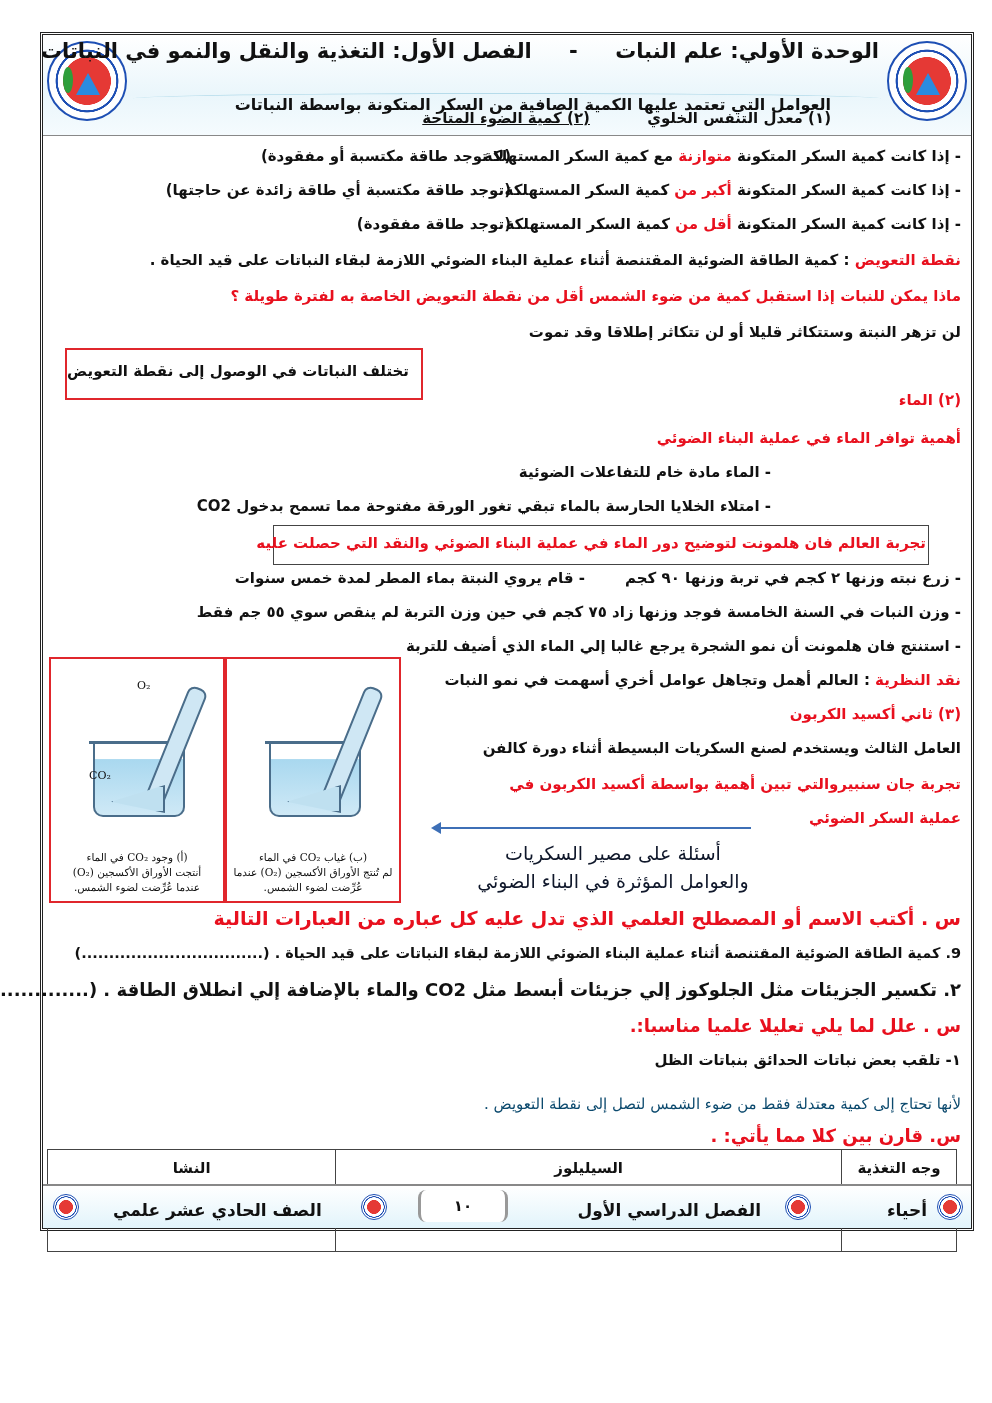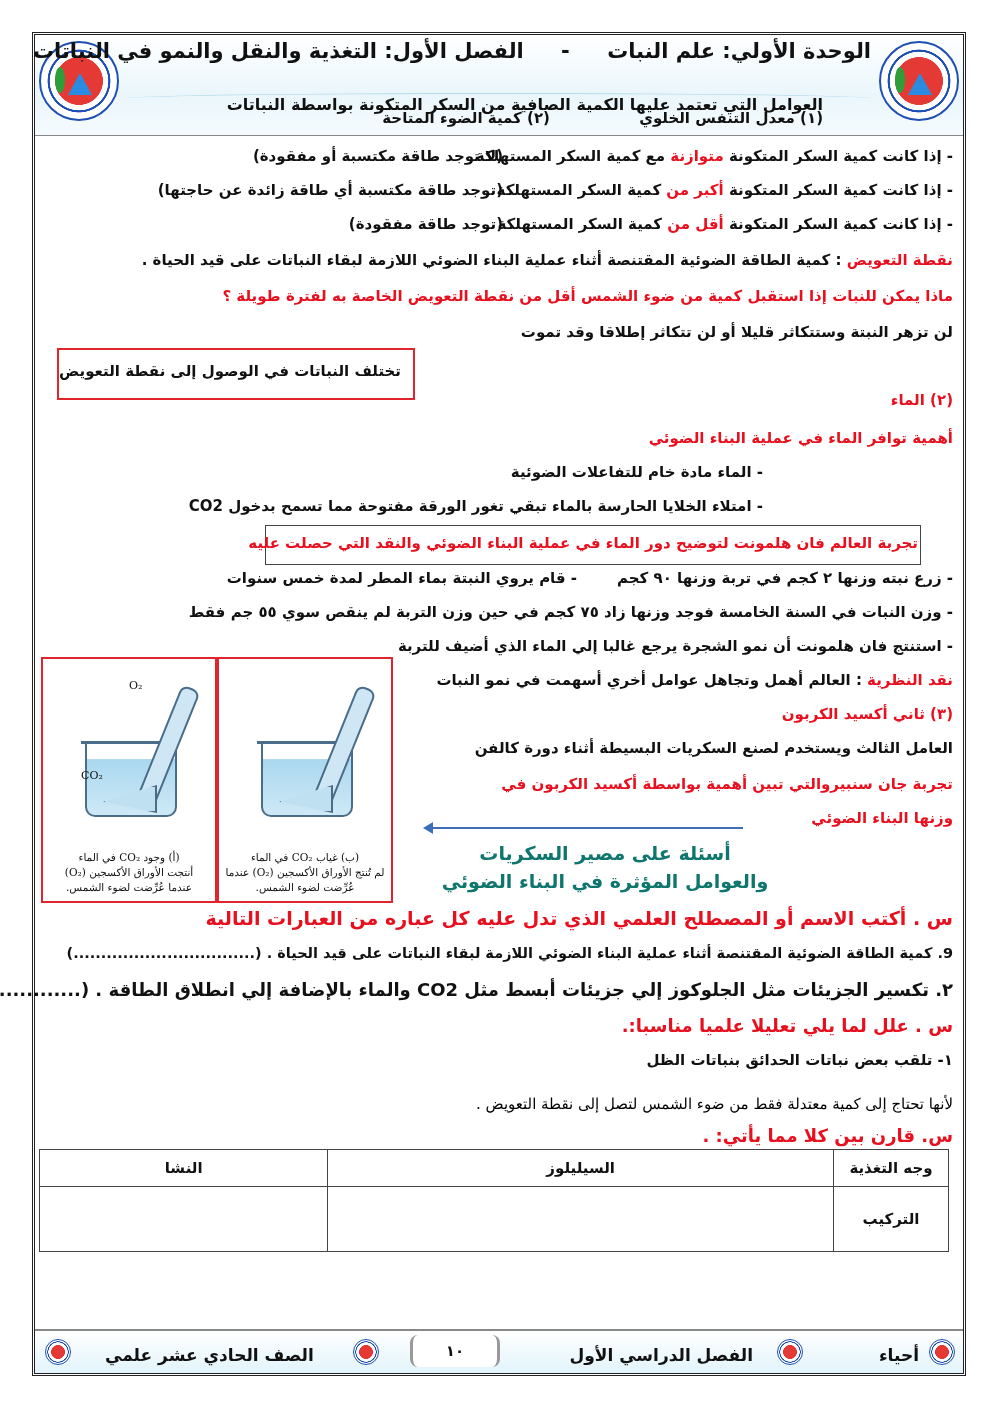--- a/index.html
+++ b/index.html
@@ -1,61 +1,61 @@
 <!DOCTYPE html>
 <html><head>
 <meta charset="utf-8">
 <style>
   html, body { margin:0; padding:0; background:#ffffff; }
   body { width:992px; height:1403px; position:relative; overflow:hidden;
          font-family:"DejaVu Sans", sans-serif; color:#111; }
-  .page { position:absolute; left:32px; top:32px; width:934px; height:1344px;
+  .page { position:absolute; left:40px; top:32px; width:934px; height:1199px;
           border:3px double #222; box-sizing:border-box; direction:rtl; }
   .header { position:absolute; left:0; right:0; top:0; height:100px;
             background:linear-gradient(180deg,#ffffff 0%,#eaf6fb 60%,#f5fbfe 100%);
             border-bottom:1px solid #888; }
   .swoosh { position:absolute; left:90px; right:90px; top:58px; height:10px;
             border-top:1px solid #9fd1e4; border-radius:50%; opacity:.7; }
   .logo { position:absolute; width:80px; height:80px; border-radius:50%;
           background:radial-gradient(circle,#e53935 0 44%,#ffffff 45% 54%,#1e4fb4 55% 58%,#ffffff 59%);
           border:2px solid #1e4fb4; box-sizing:border-box; }
   .logo-inner { position:absolute; left:27px; top:30px; width:24px; height:22px;
                 background:#2a8be0; clip-path:polygon(50% 0,100% 100%,0 100%); }
   .logo-leaf { position:absolute; left:14px; top:24px; width:10px; height:26px; background:#2e9e3a; border-radius:50%; }
   .logo-right { right:4px; top:6px; }
   .logo-left { left:4px; top:6px; }
   .h-title { position:absolute; right:92px; top:4px; font-size:21px; font-weight:bold; white-space:nowrap; }
   .h-title .gap { display:inline-block; width:30px; }
   .h-sub { position:absolute; right:140px; top:40px; font-size:16px; font-weight:bold; white-space:nowrap;margin-top:20px; }
   .h-fac { position:absolute; right:140px; top:74px; font-size:15px; font-weight:bold; white-space:nowrap; }
-  .h-fac .f2 { margin-right:84px; }
+  .h-fac .f2 { margin-right:52px;text-decoration:underline; }
   .line { position:absolute; right:10px; white-space:nowrap; font-size:15px; font-weight:bold; }
   .red { color:#e8101e; }
-  .blue { color:#000000; }
+  .blue { color:#0c4a6e; }
   .box-red { position:absolute; border:2px solid #e0262c; box-sizing:border-box; }
   .box-black { position:absolute; border:1px solid #444; box-sizing:border-box; }
   .figs { position:absolute; left:6px; top:622px; width:352px; height:246px; display:flex; }
   .fig { flex:1; border:2px solid #e0262c; position:relative; box-sizing:border-box; background:#fff; }
   .beaker { position:absolute; left:42px; top:84px; width:88px; height:72px;
             border:2px solid #4a6d8a; border-top:none; border-radius:0 0 10px 10px;
             background:linear-gradient(180deg,transparent 0 22%,#a9d8ef 23%,#cfe9f6 100%); }
   .beaker-rim { position:absolute; left:38px; top:82px; width:96px; height:3px; background:#4a6d8a; }
   .tube { position:absolute; left:92px; top:20px; width:16px; height:120px;
           background:#cfe7f4; border:2px solid #4a6d8a; border-radius:8px 8px 2px 2px;
           transform:rotate(22deg); transform-origin:bottom center; }
   .funnel { position:absolute; left:60px; top:126px; width:50px; height:24px;
             background:#bfe0f0; border:2px solid #4a6d8a; clip-path:polygon(0 60%,100% 0,100% 100%); }
   .fig-cap { position:absolute; left:4px; right:4px; bottom:6px; font-family:"DejaVu Serif", serif;
              font-size:10.5px; text-align:center; line-height:15px; direction:rtl; }
   .fig-lbl { position:absolute; font-family:"DejaVu Serif", serif; font-size:11px; }
   .arrow { position:absolute; left:396px; top:792px; width:312px; height:2px; background:#3d6fb6; }
   .arrow::before { content:""; position:absolute; left:-8px; top:-5px; border-right:10px solid #3d6fb6;
                    border-top:6px solid transparent; border-bottom:6px solid transparent; }
-  .banner { position:absolute; left:400px; top:804px; width:340px; text-align:center; color:#0f766e;
-            font-size:19px; font-weight:bold; line-height:28px; }
+  .banner { position:absolute; left:400px; top:804px; width:340px; text-align:center; color:#0f172a;
+            font-size:19px; font-weight:normal; line-height:28px; }
   table.cmp { position:absolute; left:4px; top:1114px; width:910px; border-collapse:collapse; direction:rtl; }
   table.cmp td { border:1.5px solid #444; font-size:15px; font-weight:bold; text-align:center; }
   table.cmp tr.head td { height:34px; }
   table.cmp tr.body td { height:62px; }
   .footer { position:absolute; left:0; right:0; bottom:0; height:42px; border-top:2px solid #888;
             background:linear-gradient(180deg,#ffffff,#e2f4fb); }
   .f-item { position:absolute; top:8px; font-size:17px; font-weight:bold; white-space:nowrap;margin-top:6px; }
   .mini-logo { position:absolute; top:8px; width:26px; height:26px; border-radius:50%;
                background:radial-gradient(circle,#e53935 0 40%,#fff 42% 56%,#1e4fb4 58% 62%,#fff 64%);
                border:1px solid #1e4fb4; box-sizing:border-box; }
@@ -124,21 +124,21 @@
     <span>- زرع نبته وزنها ٢ كجم في تربة وزنها ٩٠ كجم</span><span style="display:inline-block;width:40px"></span><span>- قام يروي النبتة بماء المطر لمدة خمس سنوات</span>
   </div>
   <div class="line" style="top:568px">- وزن النبات في السنة الخامسة فوجد وزنها زاد ٧٥ كجم في حين وزن التربة لم ينقص سوي ٥٥ جم فقط</div>
   <div class="line" style="top:602px">- استنتج فان هلمونت أن نمو الشجرة يرجع غالبا إلي الماء الذي أضيف للتربة</div>
   <div class="line" style="top:636px">
     <span class="red">نقد النظرية</span><span> : العالم أهمل وتجاهل عوامل أخري أسهمت في نمو النبات</span>
   </div>
   <div class="line red" style="top:670px">(٣) ثاني أكسيد الكربون</div>
   <div class="line" style="top:704px">العامل الثالث ويستخدم لصنع السكريات البسيطة أثناء دورة كالفن</div>
   <div class="line red" style="top:740px">تجربة جان سنبيروالتي تبين أهمية بواسطة أكسيد الكربون في</div>
-  <div class="line red" style="top:774px">وزنها البناء الضوئي</div>
+  <div class="line red" style="top:774px">عملية السكر الضوئي</div>
 
   <div class="figs">
     <div class="fig">
       <div class="beaker-rim"></div>
         <div class="beaker"></div>
       <div class="tube"></div>
       <div class="funnel"></div>
       <div class="fig-cap">
         <div>(ب) غياب CO₂ في الماء</div>
           <div>لم تُنتج الأوراق الأكسجين (O₂) عندما</div>

